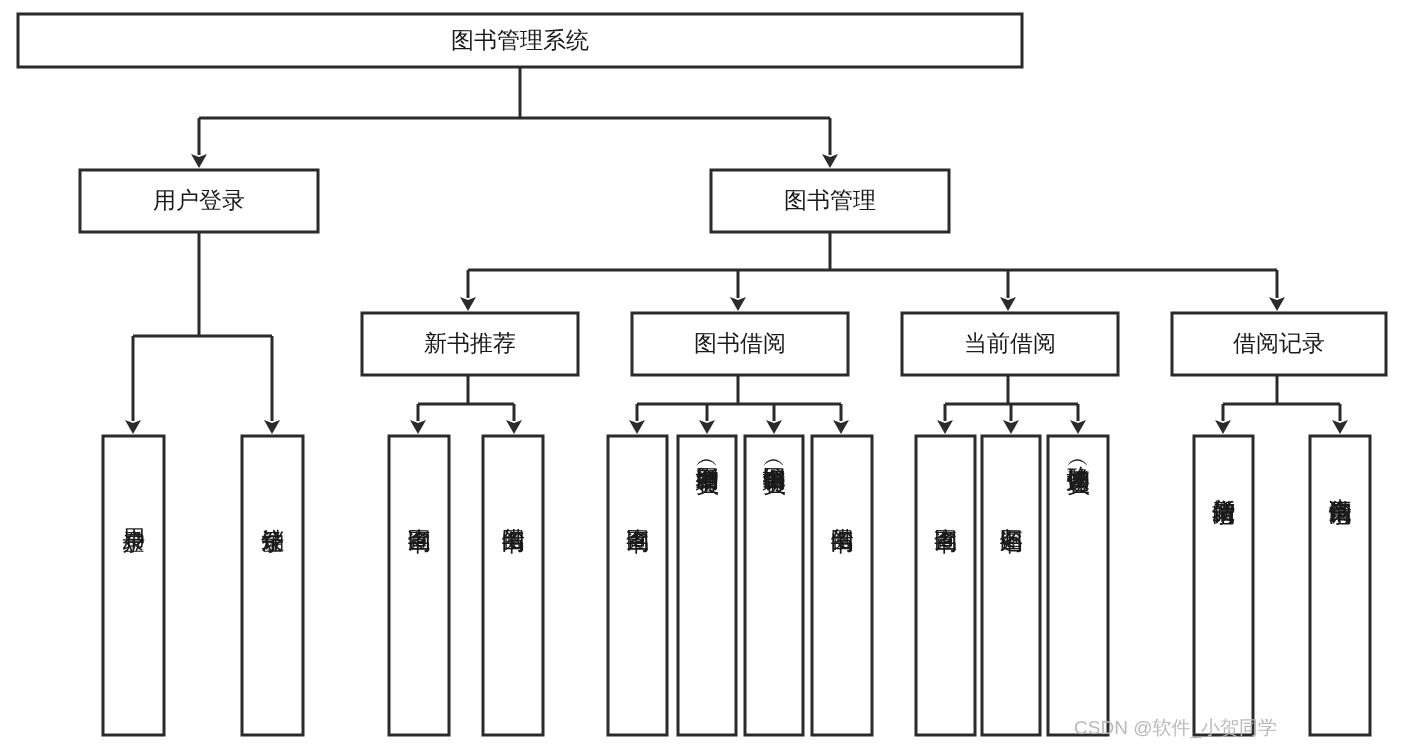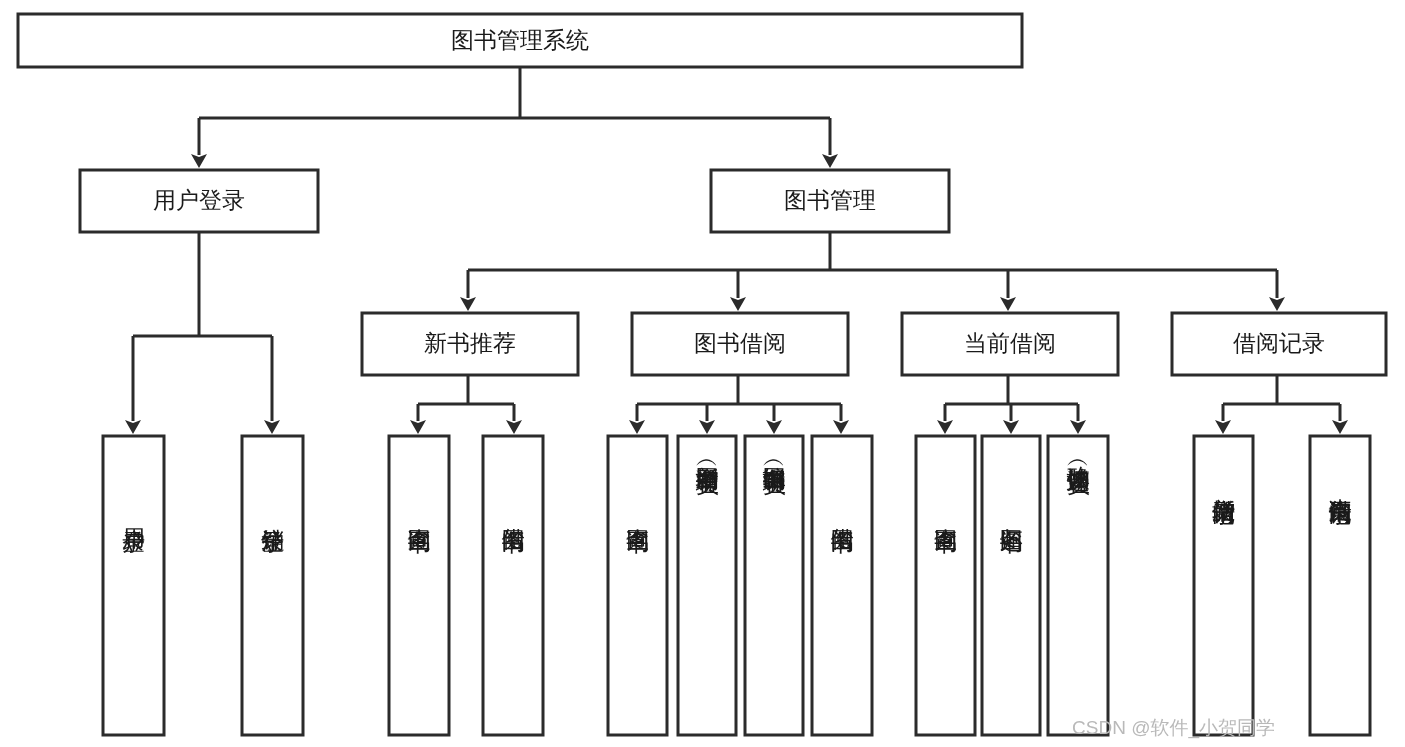--- a/index.html
+++ b/index.html
@@ -11,21 +11,20 @@
     width: 1405px;
     height: 747px;
     font-family: "Liberation Sans", "DejaVu Sans", sans-serif;
     overflow: hidden;
   }
   #diagram-root {
     position: relative;
     width: 1277px;
     height: 747px;
     background: #ffffff;
-    padding-left: 18px;
   }
   svg.diagram-canvas {
     position: absolute;
     top: 0;
     left: 0;
     width: 1405px;
     height: 747px;
   }
   .node-box {
     fill: #ffffff;
@@ -58,21 +57,21 @@
     color: #1a1a1a;
     letter-spacing: 1px;
     display: flex;
     align-items: center;
     justify-content: flex-start;
     white-space: nowrap;
     pointer-events: none;
   }
   .watermark {
     position: absolute;
-    right: 20px;
+    right: 0;
     bottom: 6px;
     font-family: "Liberation Sans", "DejaVu Sans", sans-serif;
     font-size: 19px;
     color: #b9b9b9;
     white-space: nowrap;
     pointer-events: none;
   }
 </style>
 </head>
 <body>

